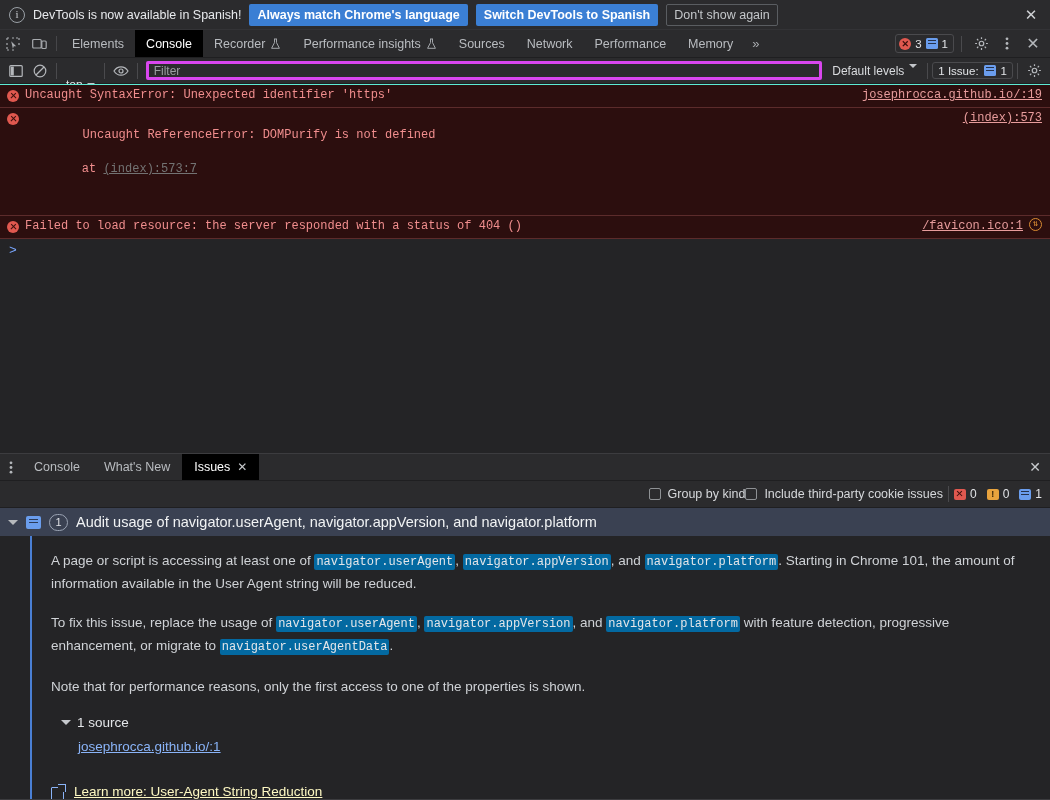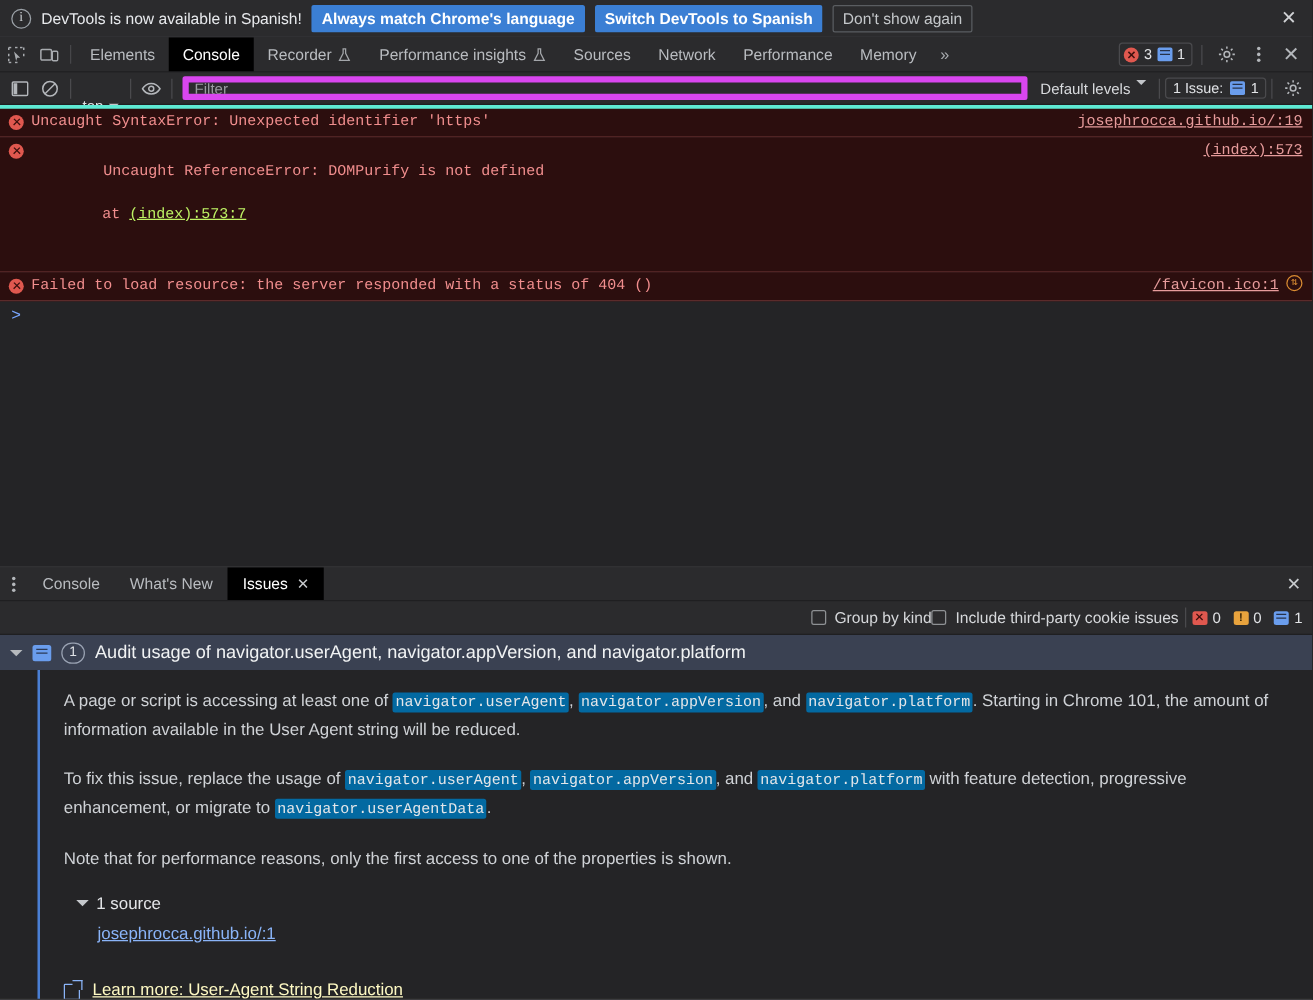--- a/index.html
+++ b/index.html
@@ -86,53 +86,53 @@
   }
   .cb-icon { width: 24px; height: 22px; display:flex; align-items:center; justify-content:center; color:#b4b7bb; cursor:pointer; }
   .cb-sep { width:1px; height:16px; background:#4a4a4d; margin:0 4px; }
   .ctx-select {
     display:flex; align-items:center; gap:4px; color:#e0e2e5; font-size:12px;
     padding: 0 5px; height:20px; cursor:pointer;margin-top:28px;
   }
   .caret { width:0;height:0;border-left:4px solid transparent;border-right:4px solid transparent;border-top:4.5px solid #c3c6ca; }
   .filter-input {
     flex: 1 1 auto; height: 19px; margin: 0 4px;
-    background: #2b2b2d; border: 5px solid #d946ef; border-radius: 2px;
+    background: #2b2b2d; border: 3px solid #d946ef; border-radius: 2px;
     color: #d8dade; font-size: 12px; padding: 0 5px;
     font-family: "Liberation Sans", sans-serif; outline: none;
   }
   .filter-input::placeholder { color: #9a9da1; }
   .levels { display:flex; align-items:flex-start; gap:5px; color:#d9dbde; font-size:12px; padding:0 6px; cursor:pointer; white-space:nowrap;}
   .issue-pill {
     display:flex; align-items:center; gap:5px; border:1px solid #4a4a4d; border-radius:3px;
     height:17px; padding:0 5px; font-size:11.5px; color:#e2e4e7; cursor:pointer; white-space:nowrap;
   }
 
   
   .console { flex: 1 1 auto; background: #242426; overflow: hidden; position: relative; }
   .msg-row {
     display: flex; align-items: flex-start;
-    background: #2c0e0e; border-bottom: 1px solid #5c2b2b; border-top: 3px solid #5eead4;
+    background: #2c0e0e; border-bottom: 1px solid #5c2b2b; border-top: 1px solid #5eead4;
     padding: 2px 8px 3px 6px; min-height: 20px;
     font-family: "Liberation Mono", monospace; font-size: 12px; color: #f18e8e;
     position: relative;
   }
   .msg-row + .msg-row { border-top: none; }
   .msg-x {
     flex: 0 0 12px; width:12px; height:12px; border-radius:50%; background:#e0584f;
     margin: 3px 6px 0 1px; position: relative;
   }
   .msg-x::before, .msg-x::after {
     content:""; position:absolute; left:2.5px; top:5.3px; width:7px; height:1.4px; background:#3a0f0c;
   }
   .msg-x::before { transform: rotate(45deg); }
   .msg-x::after  { transform: rotate(-45deg); }
   .msg-body { flex: 1 1 auto; white-space: pre-wrap; line-height: 17px; }
   .msg-body .stack { display:block; padding-left: 28px; }
-  .msg-body .stack a { color:#bef264; text-decoration: underline; }
+  .msg-body .stack a { color:#737373; text-decoration: underline; }
   .msg-src {
     flex: 0 0 auto; margin-left: 10px; text-align: right; line-height: 17px;
     color: #e79c9c; text-decoration: underline; cursor: pointer; white-space: nowrap;
   }
   .net-ico {
     display:inline-block; vertical-align:-2px; margin-left:6px;
     width:13px; height:13px; border:1.4px solid #d98b32; border-radius:50%;
     color:#d98b32; font-size:9px; line-height:11px; text-align:center;
   }
   .prompt { display:flex; align-items:center; height:22px; padding-left:9px; color:#7aa7ff; font-size:13px; font-family:"Liberation Mono", monospace;}

